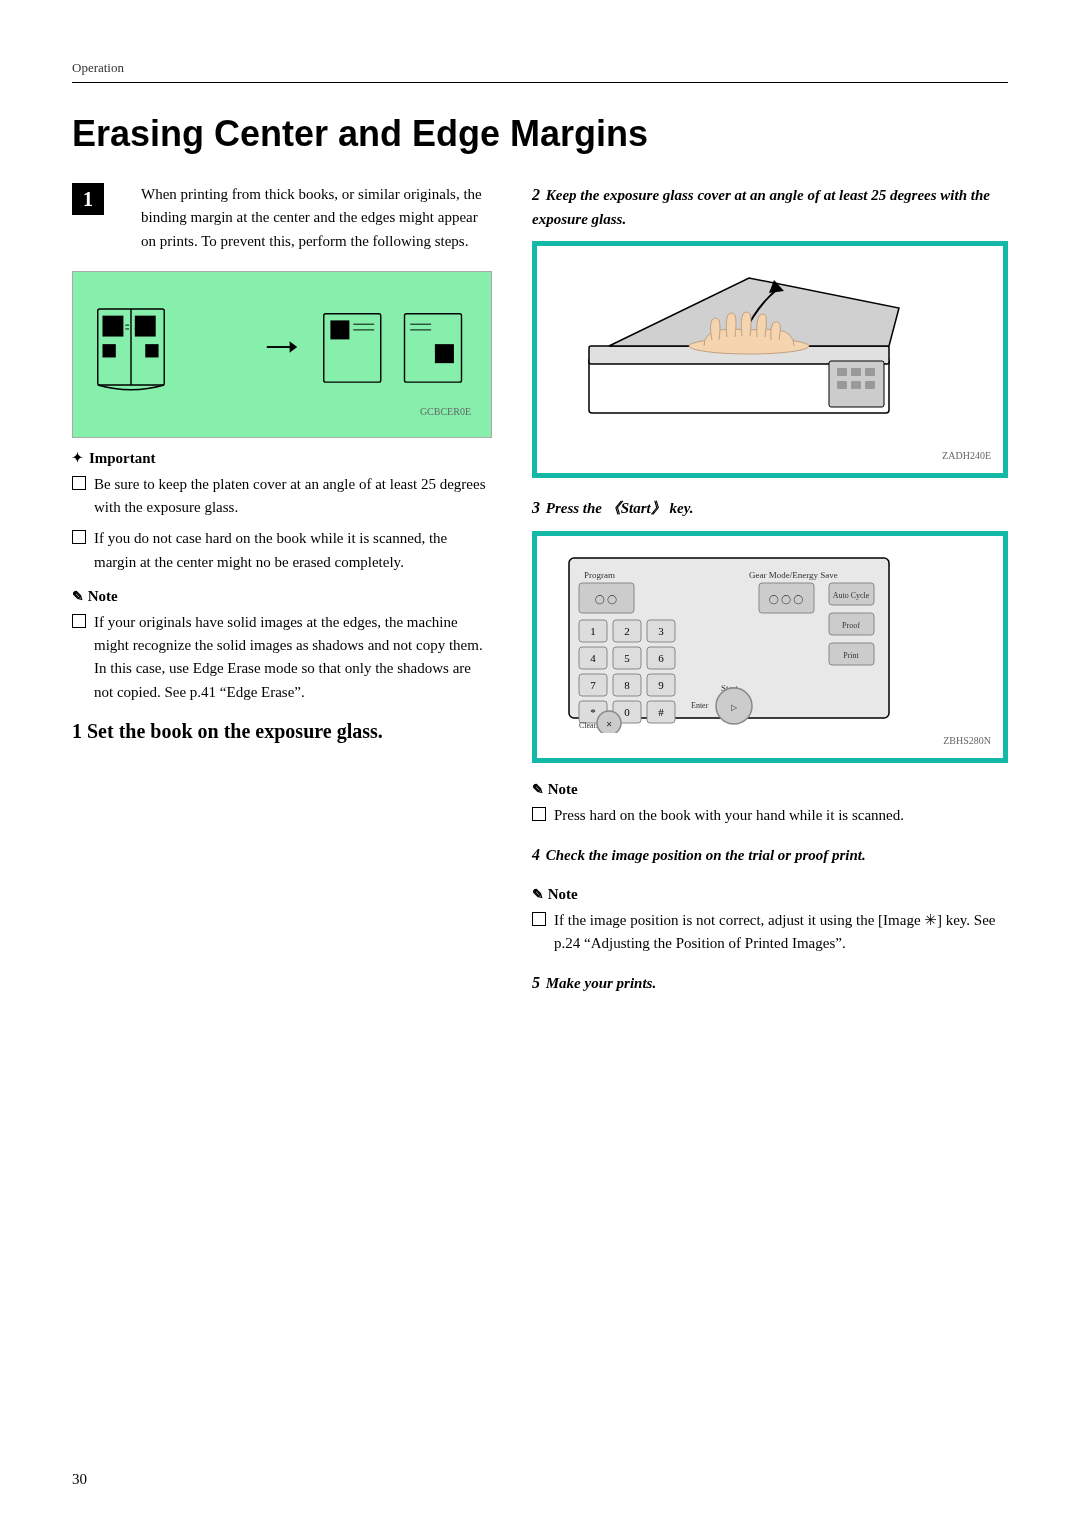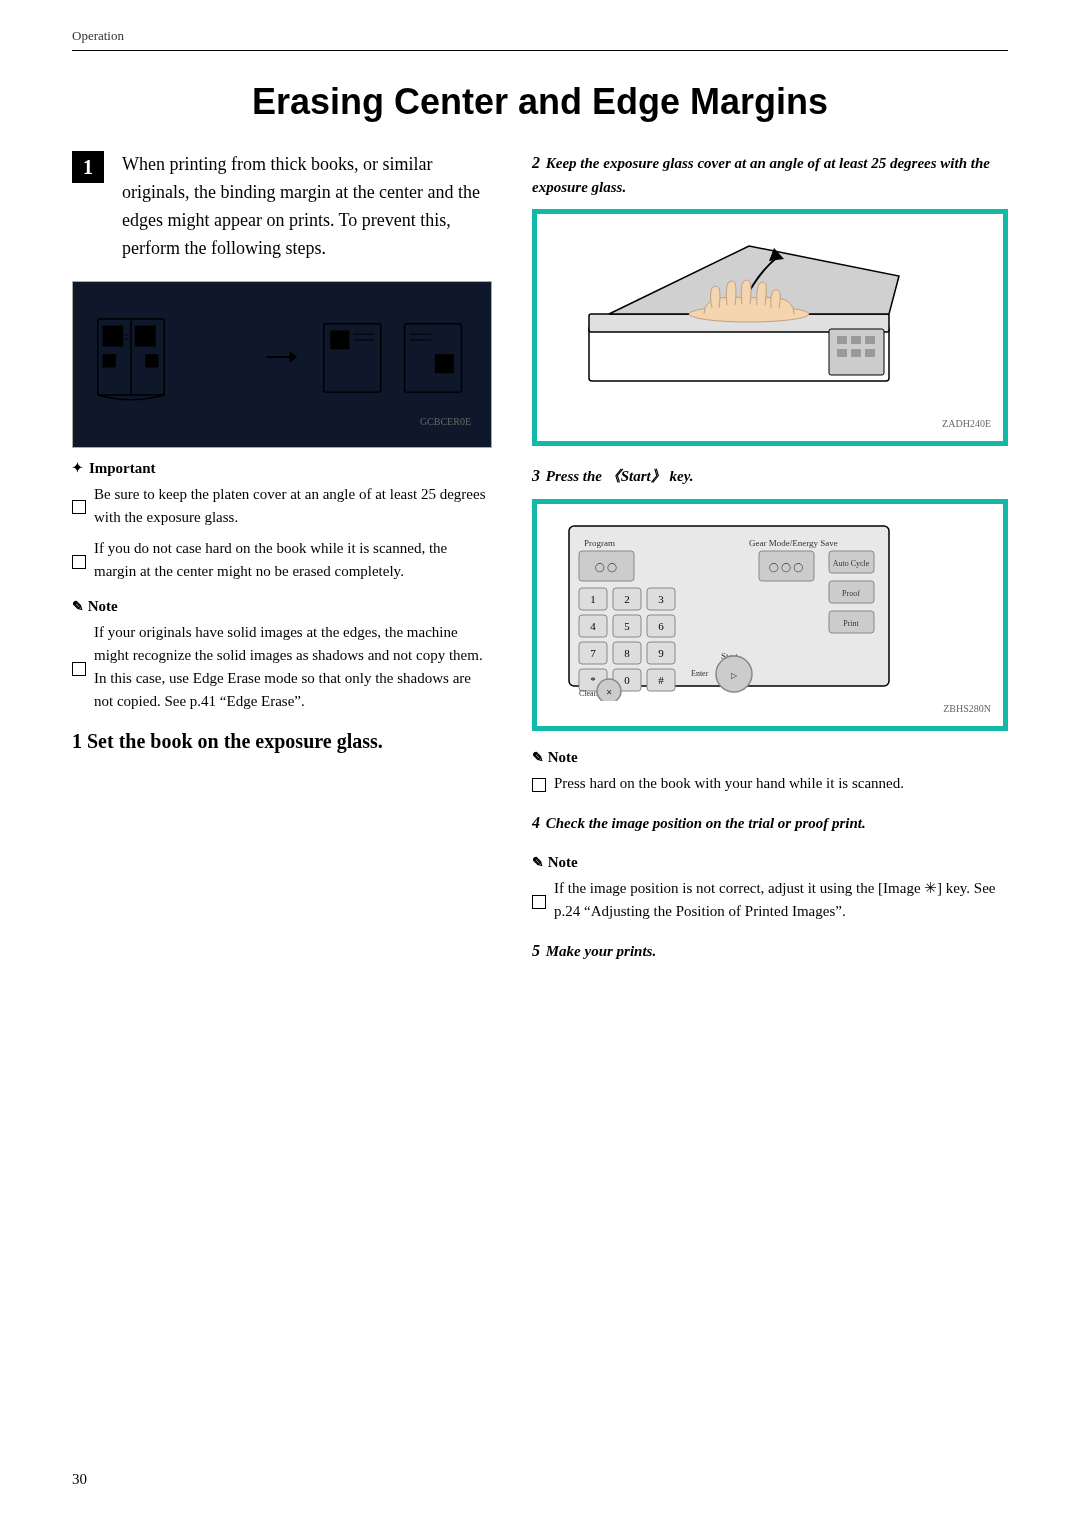--- a/index.html
+++ b/index.html
@@ -8,37 +8,36 @@
       min-height: 1528px;
       background: #fff;
       font-family: 'Times New Roman', Times, serif;
       font-size: 15px;
       color: #000;
       position: relative;
     }
     .page-container {
       width: 1080px;
       min-height: 1528px;
-      padding: 28px 72px 60px 72px;
+      padding: 60px 72px 60px 72px;
       position: relative;
     }
     .breadcrumb-line {
       font-size: 13px;
       color: #333;
       border-bottom: 1px solid #000;
       padding-bottom: 6px;
       margin-bottom: 30px;
     }
     .page-title {
       font-size: 36px;
       font-weight: bold;
       font-family: Arial, Helvetica, sans-serif;
       margin-bottom: 28px;
       border-bottom: none;
-      text-align: center;
     }
     .two-column {
       display: flex;
       gap: 40px;
       align-items: flex-start;
     }
     .left-col {
       width: 420px;
       flex-shrink: 0;
     }
@@ -59,30 +58,31 @@
       vertical-align: middle;
       flex-shrink: 0;
     }
     .intro-block {
       display: flex;
       align-items: flex-start;
       gap: 10px;
       margin-bottom: 18px;
     }
     .intro-block-text {
-      font-size: 18px;
+      font-size: 15px;
       line-height: 1.55;
+      margin-left: 19px;
     }
     
     .book-diagram {
       border: 1px solid #aaa;
       padding: 20px;
       margin-bottom: 10px;
       text-align: center;
-      background: #0f172a;
+      background: #86efac;
       position: relative;
     }
     .book-diagram-inner {
       display: flex;
       align-items: center;
       justify-content: center;
       gap: 18px;
     }
     .book-svg-label {
       font-size: 10px;
@@ -114,21 +114,21 @@
       align-items: center;
       gap: 4px;
       margin-bottom: 6px;
     }
     .note-title::before {
       content: '✎';
       font-size: 14px;
     }
     .note-item, .important-item {
       display: flex;
-      align-items: center;
+      align-items: flex-start;
       gap: 8px;
       font-size: 15px;
       line-height: 1.55;
       margin-bottom: 8px;
     }
     .checkbox {
       width: 14px;
       height: 14px;
       border: 1.5px solid #000;
       flex-shrink: 0;

